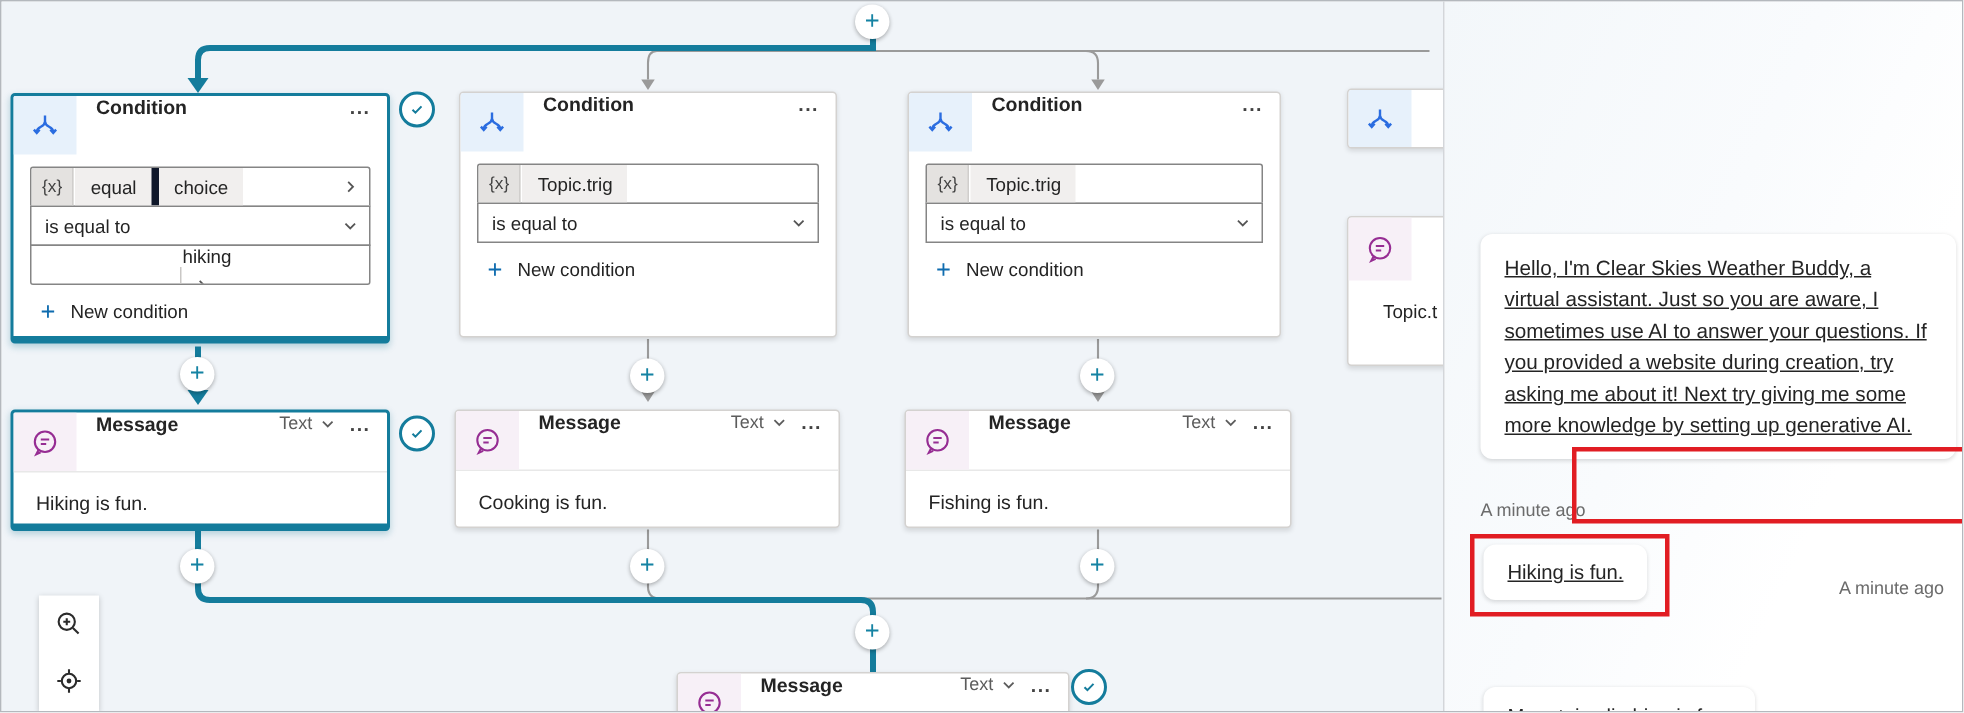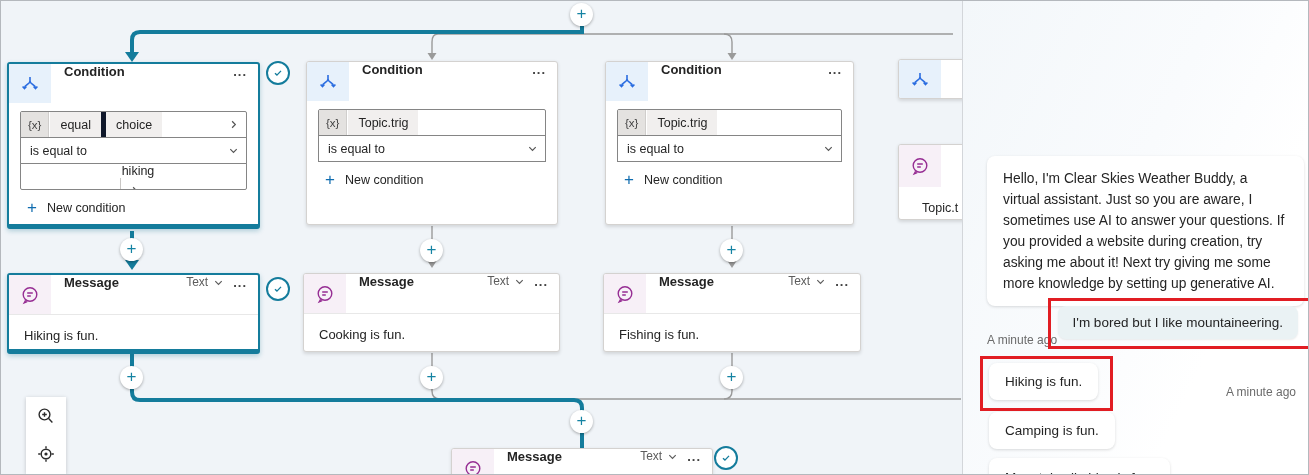--- a/index.html
+++ b/index.html
@@ -48,21 +48,21 @@
   .toolbar{position:absolute;left:25px;top:396px;width:40px;height:77px;background:#fff;z-index:4;
            box-shadow:0 1px 4px rgba(0,0,0,.2);display:flex;flex-direction:column;align-items:center;}
   .tool-btn{width:40px;height:38px;display:flex;align-items:center;justify-content:center;cursor:pointer;}
 
   .p4-body{padding:14px 0 0 23px;font-size:12.5px;color:#242424;white-space:nowrap;}
 
   
   .panel{position:absolute;left:961px;top:0;width:347px;height:473px;border-left:1px solid #d3d6da;
          background:linear-gradient(115deg,#f3f7fa 0%,#f9fbfd 45%,#ffffff 72%);overflow:hidden;}
   .bubble{position:absolute;border-radius:8px;color:#242424;box-sizing:border-box;}
-  .bubble.bot{background:#fff;box-shadow:0 1px 3px rgba(0,0,0,.14);}
+  .bubble.bot{background:#fff;box-shadow:0 1px 3px rgba(0,0,0,.14);text-decoration:underline;}
   .bubble.user{background:#eaf2f4;box-shadow:0 1px 2px rgba(0,0,0,.08);}
   .intro{left:24px;top:155px;width:317px;padding:12px 16px;font-size:13.8px;line-height:21px;}
   .usermsg{right:12px;top:305px;padding:9px 15px;font-size:13.5px;white-space:nowrap;}
   .reply1{left:26px;top:362px;padding:11px 16px;font-size:13.5px;white-space:nowrap;}
   .reply2{left:26px;top:411px;padding:11px 16px;font-size:13.5px;white-space:nowrap;}
   .reply3{left:26px;top:457px;padding:12px 16px;font-size:13.5px;white-space:nowrap;height:40px;}
   .tstamp{position:absolute;font-size:12px;color:#6b6b6b;margin-top:40px;}
   .ts1{left:24px;top:292px;}
   .ts2{right:14px;top:344px;}
   .redbox{position:absolute;border:3px solid #e11d23;z-index:5;pointer-events:none;}
@@ -312,21 +312,21 @@
     <div class="node" style="left:897px;top:58px;width:80px;height:40px;border-radius:3px 0 0 3px">
       <div class="node-header">
         <div class="icon-box cond">
           <svg width="22" height="22" viewBox="0 0 22 22" fill="none" stroke="#2b6de0" stroke-width="1.6">
             <path d="M11 4 v4 M11 8 C11 12 5.5 11 5.5 15 M11 8 C11 12 16.5 11 16.5 15"></path>
             <path d="M3.6 13.4 L5.5 15.6 L7.4 13.4 M14.6 13.4 L16.5 15.6 L18.4 13.4"></path>
           </svg>
         </div>
       </div>
     </div>
-    <div class="node" style="left:897px;top:143px;width:80px;height:76px;border-radius:3px 0 0 3px">
+    <div class="node" style="left:897px;top:143px;width:80px;height:100px;border-radius:3px 0 0 3px">
       <div class="node-header" style="height:42px">
         <div class="icon-box msg">
           <svg width="22" height="22" viewBox="0 0 22 22" fill="none" stroke="#962d93" stroke-width="1.4">
             <circle cx="11" cy="10.5" r="6.8"></circle>
               <path d="M8.2 9 h5.6 M8.2 12 h3.6"></path>
               <path d="M6.6 16.2 L5.2 18.9 L8.1 17.6"></path>
           </svg>
         </div>
       </div>
       <div class="p4-body">Topic.t</div>
@@ -368,24 +368,22 @@
         </svg>
       </div>
     </div>
   </div>
 
   <div class="panel">
 
     <div class="bubble bot intro">Hello, I'm Clear Skies Weather Buddy, a virtual assistant. Just so you are aware, I sometimes use AI to answer your questions. If you provided a website during creation, try asking me about it! Next try giving me some more knowledge by setting up generative AI.</div>
     <div class="tstamp ts1">A minute ago</div>
 
-    <div class="bubble user usermsg">I'm bored but I like mountaineering.</div>
     <div class="tstamp ts2">A minute ago</div>
 
     <div class="bubble bot reply1">Hiking is fun.</div>
-    <div class="bubble bot reply2">Camping is fun.</div>
     <div class="bubble bot reply3">Mountain climbing is fun.</div>
 
     <div class="redbox rb1"></div>
     <div class="redbox rb2"></div>
   </div>
 
 </div>
 
 </body></html>

